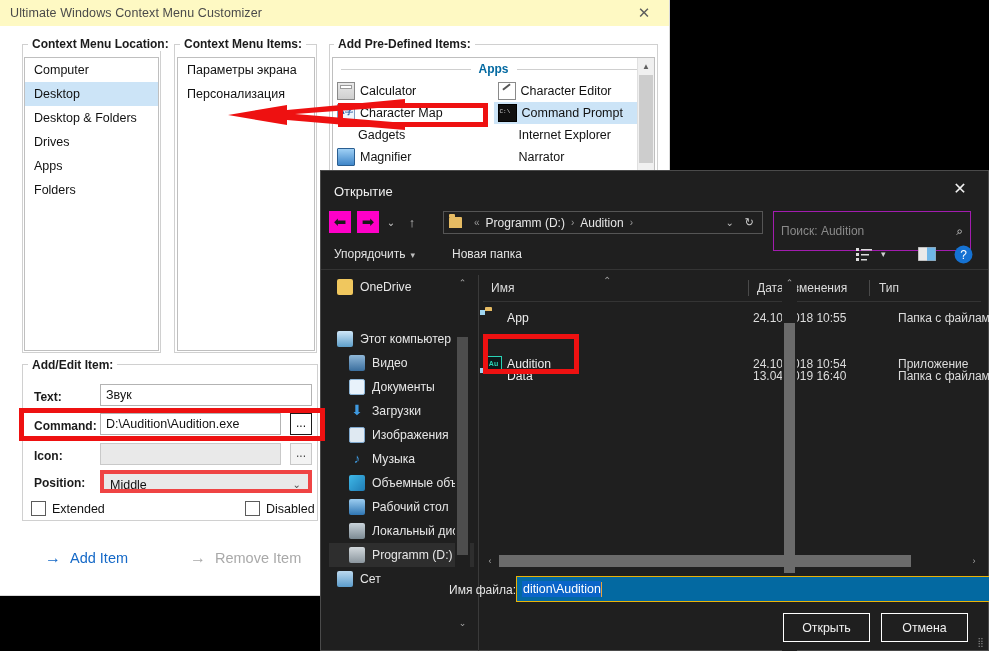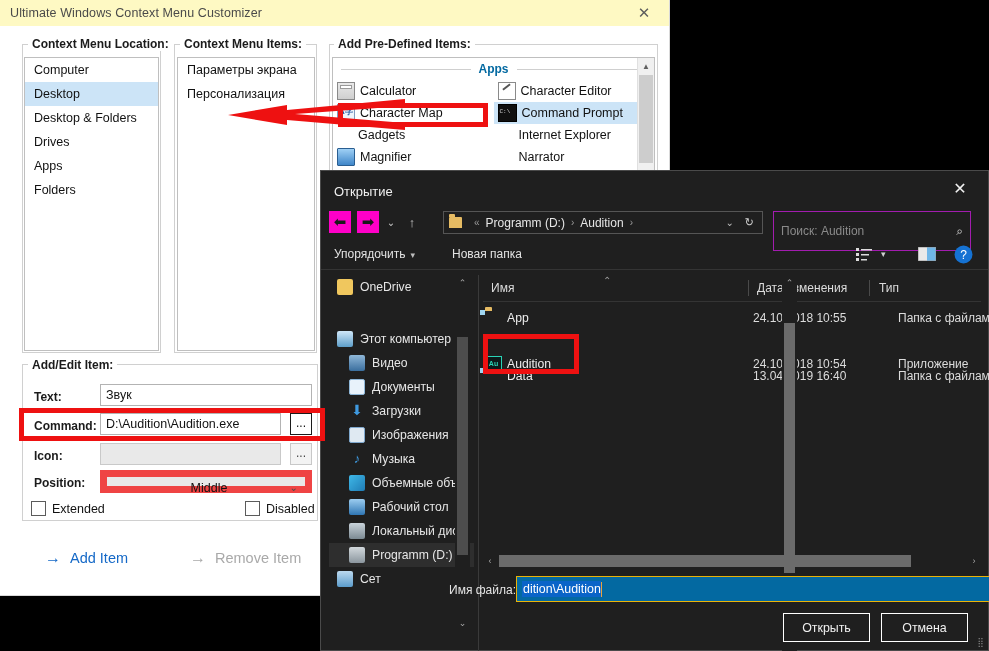--- a/index.html
+++ b/index.html
@@ -77,22 +77,22 @@
     font-size:12.5px;color:#111;line-height:21px;padding-left:5px;box-sizing:border-box;
     white-space:nowrap;overflow:hidden;
   }
   .frm-input.ro{background:#e9e9e9;border:1px solid #c9c9c9;}
   .frm-btn{
     position:absolute;width:22px;height:22px;border:1px solid #1a1a1a;background:#fff;
     font-size:12px;line-height:18px;text-align:center;color:#111;box-sizing:border-box;
   }
   .frm-btn.soft{border:1px solid #c8c8c8;background:#f3f3f3;color:#444;}
   .frm-combo{
-    position:absolute;height:23px;border:7px solid #ef4444;background:#e9e9e9;
-    font-size:12.5px;color:#111;line-height:22px;padding-left:6px;box-sizing:border-box;text-align:center;
+    position:absolute;height:23px;border:4px solid #ef4444;background:#e9e9e9;
+    font-size:12.5px;color:#111;line-height:22px;padding-left:6px;box-sizing:border-box;
   }
   .frm-combo .cv{position:absolute;right:7px;top:0;font-size:10px;color:#4a4a4a;}
   .chk{position:absolute;display:flex;align-items:center;font-size:12.5px;color:#111;}
   .chk .box{width:13px;height:13px;border:1px solid #5b5b5b;background:#fff;margin-right:6px;}
   
   .act{
     position:absolute;display:flex;align-items:center;font-size:14.5px;white-space:nowrap;
   }
   .act .ar{font-size:16px;margin-right:9px;}
   .act.add{color:#1569c7;} .act.add .ar{color:#1569c7;}

